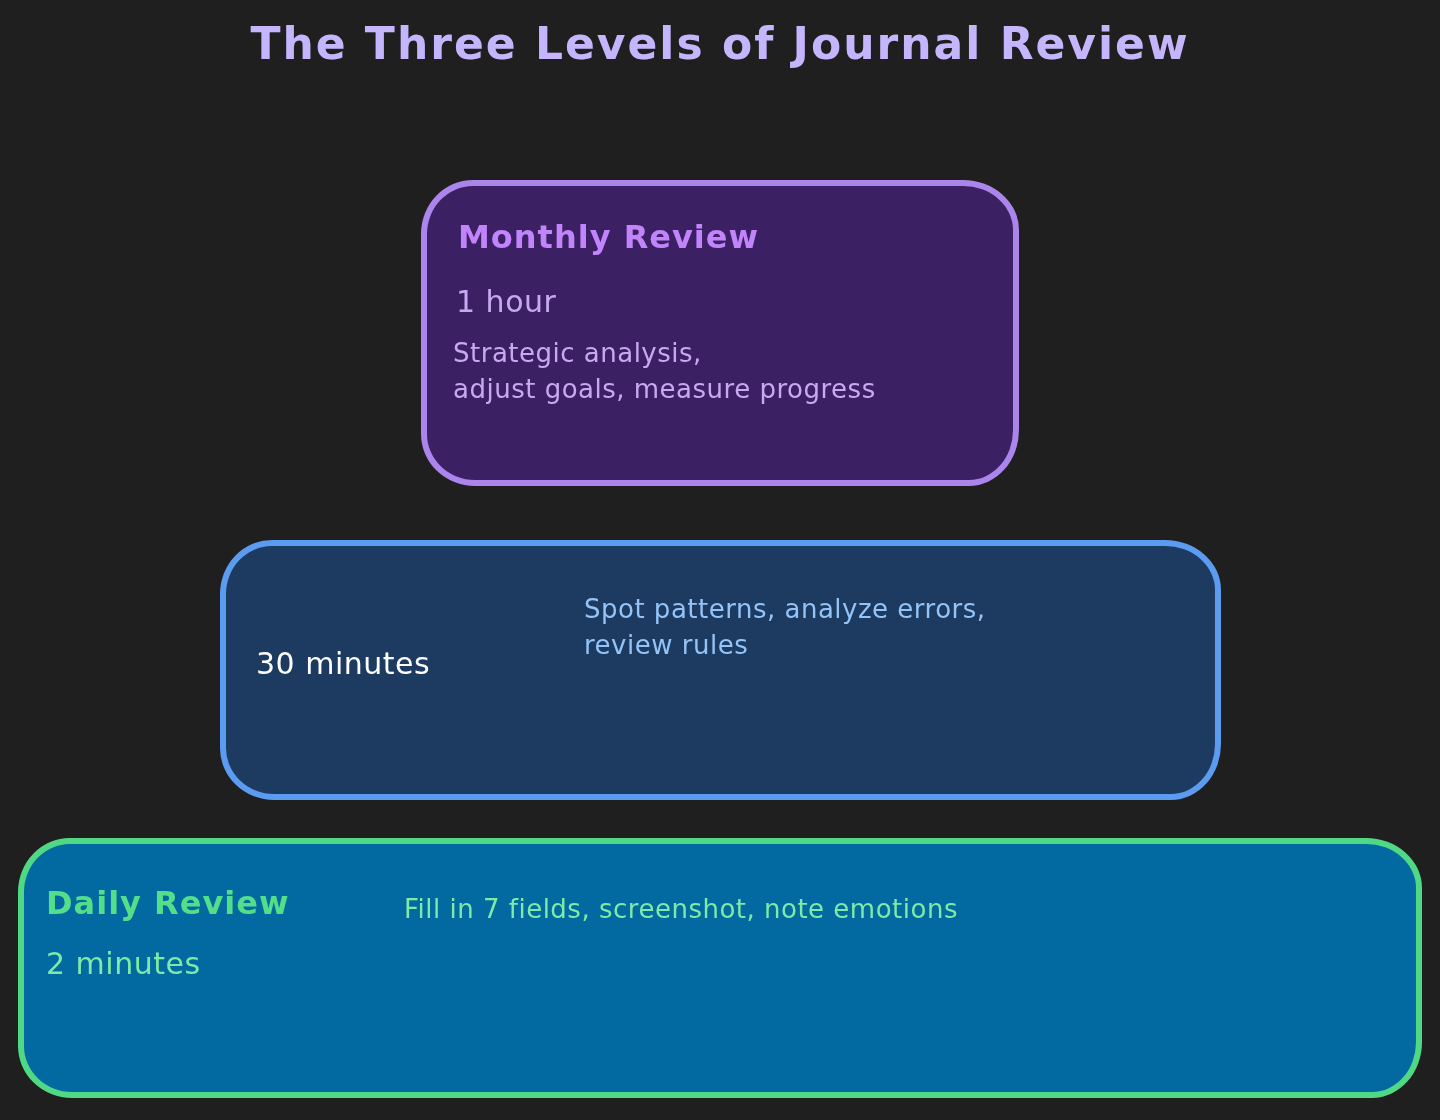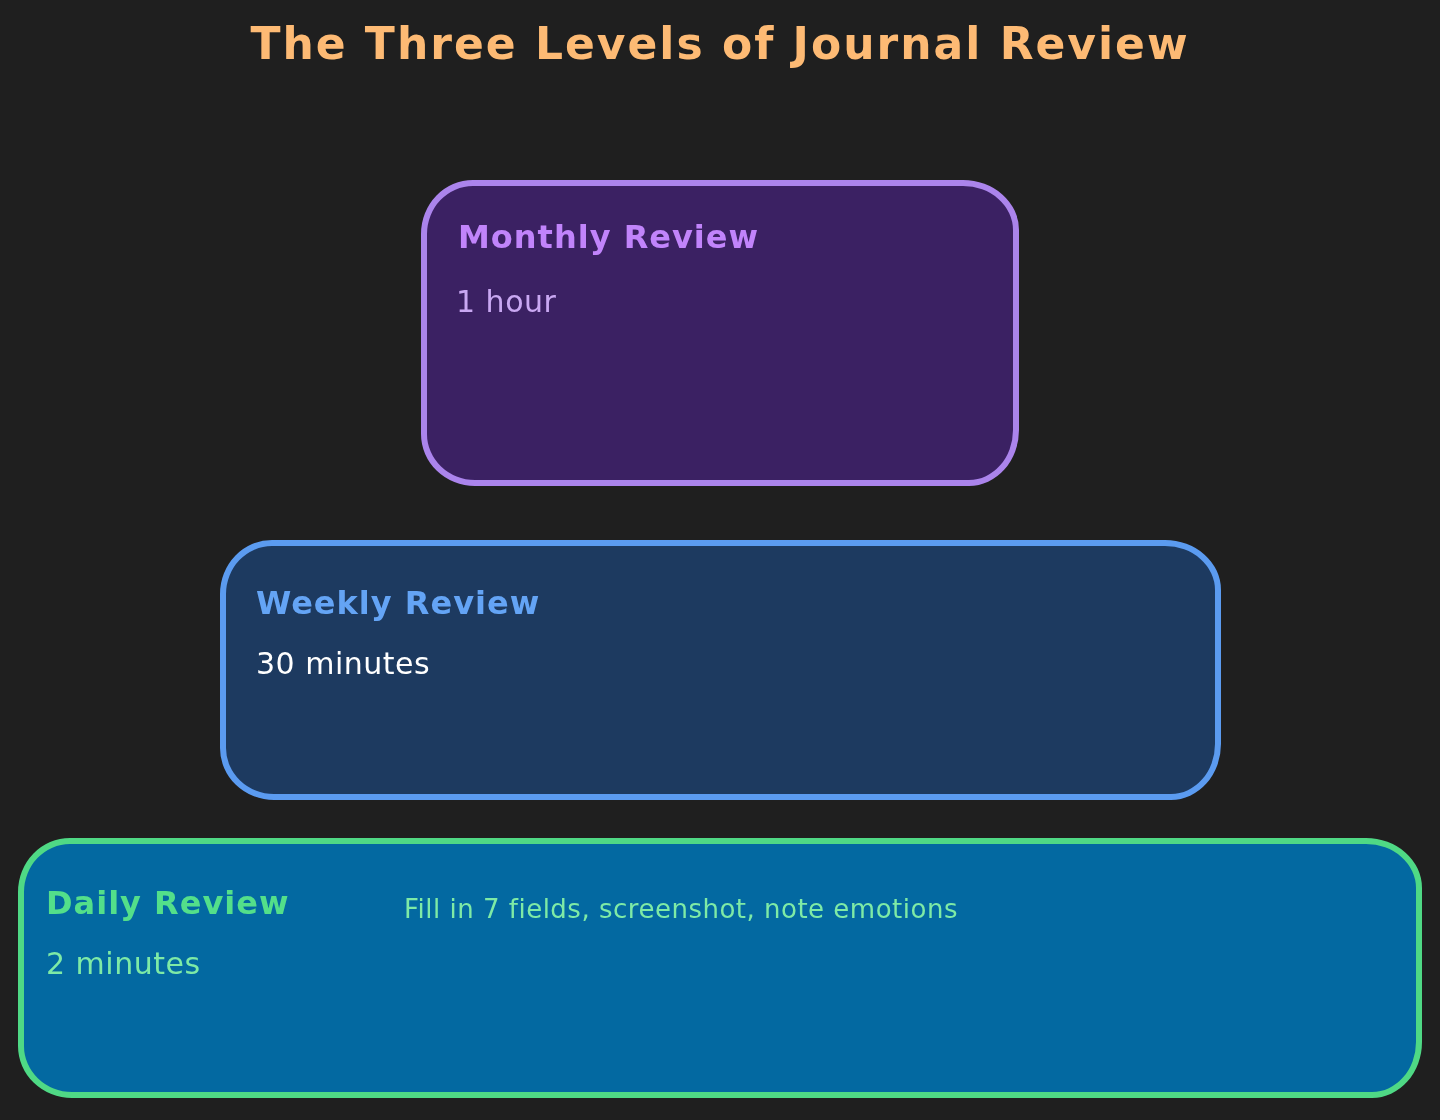--- a/index.html
+++ b/index.html
@@ -68,30 +68,33 @@
 
   .card-daily .card-title      { left: 22px;  top: 40px;  }
   .card-daily .card-duration   { left: 22px;  top: 102px; }
   .card-daily .card-desc       { left: 380px; top: 48px; text-align: center;  }
 </style>
 </head>
 <body>
 
 <div class="canvas" style="background-color: rgb(31, 31, 31);">
 
-  <div class="page-title" style="color: #fdba74;">The Three Levels of Journal Review</div>
+  <div class="page-title" style="color: #c4b5fd;">The Three Levels of Journal Review</div>
 
   <div class="card card-monthly" style="background-color: rgb(59, 33, 99); border-color: rgb(171, 132, 236);">
     <div class="card-title" style="color: rgb(193, 132, 251);">Monthly Review</div>
     <div class="card-duration" style="color: rgb(201, 168, 242);">1 hour</div>
+    <div class="card-desc" style="color: rgb(201, 168, 242);">Strategic analysis,
+adjust goals, measure progress</div>
   </div>
 
   <div class="card card-weekly" style="background-color: rgb(29, 58, 96); border-color: rgb(91, 155, 240);">
-    <div class="card-title" style="color: rgb(100, 164, 245);">Weekly Review</div>
     <div class="card-duration" style="color: #ffffff;">30 minutes</div>
+    <div class="card-desc" style="color: rgb(147, 195, 247);">Spot patterns, analyze errors,
+review rules</div>
   </div>
 
   <div class="card card-daily" style="background-color: #0369a1; border-color: rgb(79, 217, 133);">
     <div class="card-title" style="color: rgb(83, 223, 138);">Daily Review</div>
     <div class="card-duration" style="color: rgb(126, 234, 166);">2 minutes</div>
     <div class="card-desc" style="color: rgb(126, 234, 166);">Fill in 7 fields, screenshot, note emotions</div>
   </div>
 
 </div>
 

